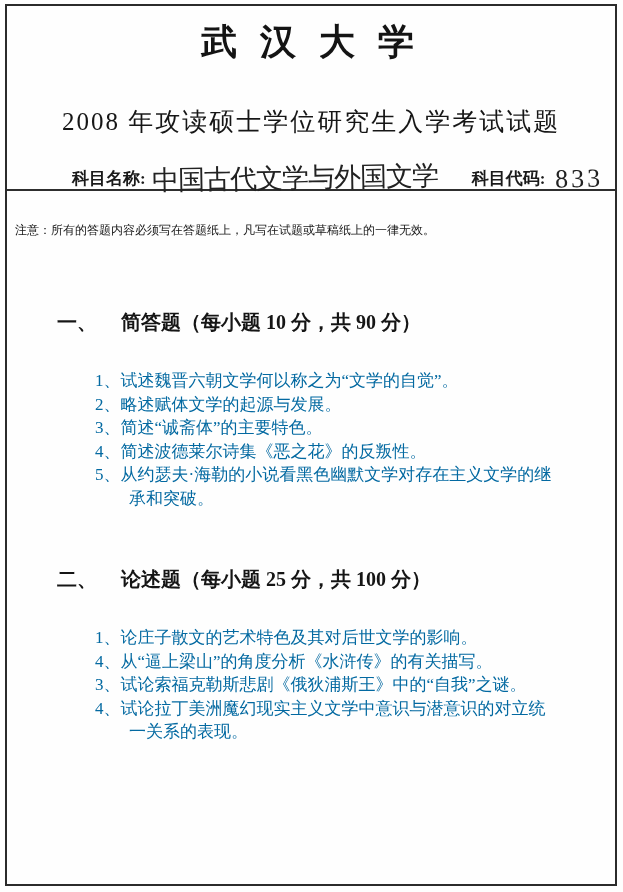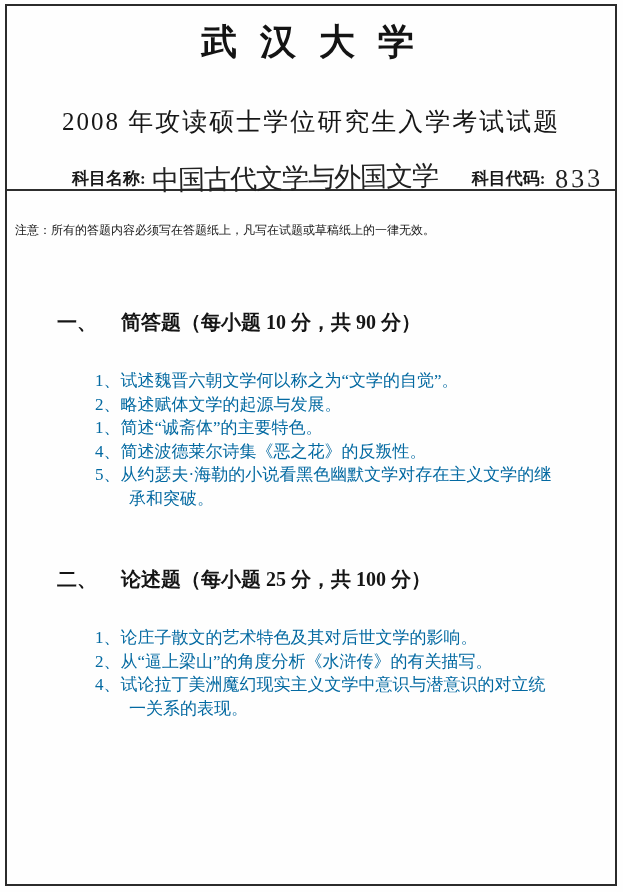--- a/index.html
+++ b/index.html
@@ -126,32 +126,33 @@
     <div class="notice">注意：所有的答题内容必须写在答题纸上，凡写在试题或草稿纸上的一律无效。</div>
 
     <div class="section section-1">
       <div class="section-heading">
         <span>一、</span>
         <span>简答题（每小题 10 分，共 90 分）</span>
       </div>
       <div class="q-list">
         <div class="q-item">1、试述魏晋六朝文学何以称之为“文学的自觉”。</div>
         <div class="q-item">2、略述赋体文学的起源与发展。</div>
-        <div class="q-item">1、简述“诚斋体”的主要特色。</div>
+        <div class="q-item">3、简述“诚斋体”的主要特色。</div>
         <div class="q-item">4、简述波德莱尔诗集《恶之花》的反叛性。</div>
         <div class="q-item">5、从约瑟夫·海勒的小说看黑色幽默文学对存在主义文学的继承和突破。</div>
       </div>
     </div>
 
     <div class="section section-2">
       <div class="section-heading">
         <span>二、</span>
         <span>论述题（每小题 25 分，共 100 分）</span>
       </div>
       <div class="q-list">
         <div class="q-item">1、论庄子散文的艺术特色及其对后世文学的影响。</div>
-        <div class="q-item">2、从“逼上梁山”的角度分析《水浒传》的有关描写。</div>
+        <div class="q-item">4、从“逼上梁山”的角度分析《水浒传》的有关描写。</div>
+        <div class="q-item">3、试论索福克勒斯悲剧《俄狄浦斯王》中的“自我”之谜。</div>
         <div class="q-item">4、试论拉丁美洲魔幻现实主义文学中意识与潜意识的对立统一关系的表现。</div>
       </div>
     </div>
 
   </div>
 </div>
 
 </body></html>

